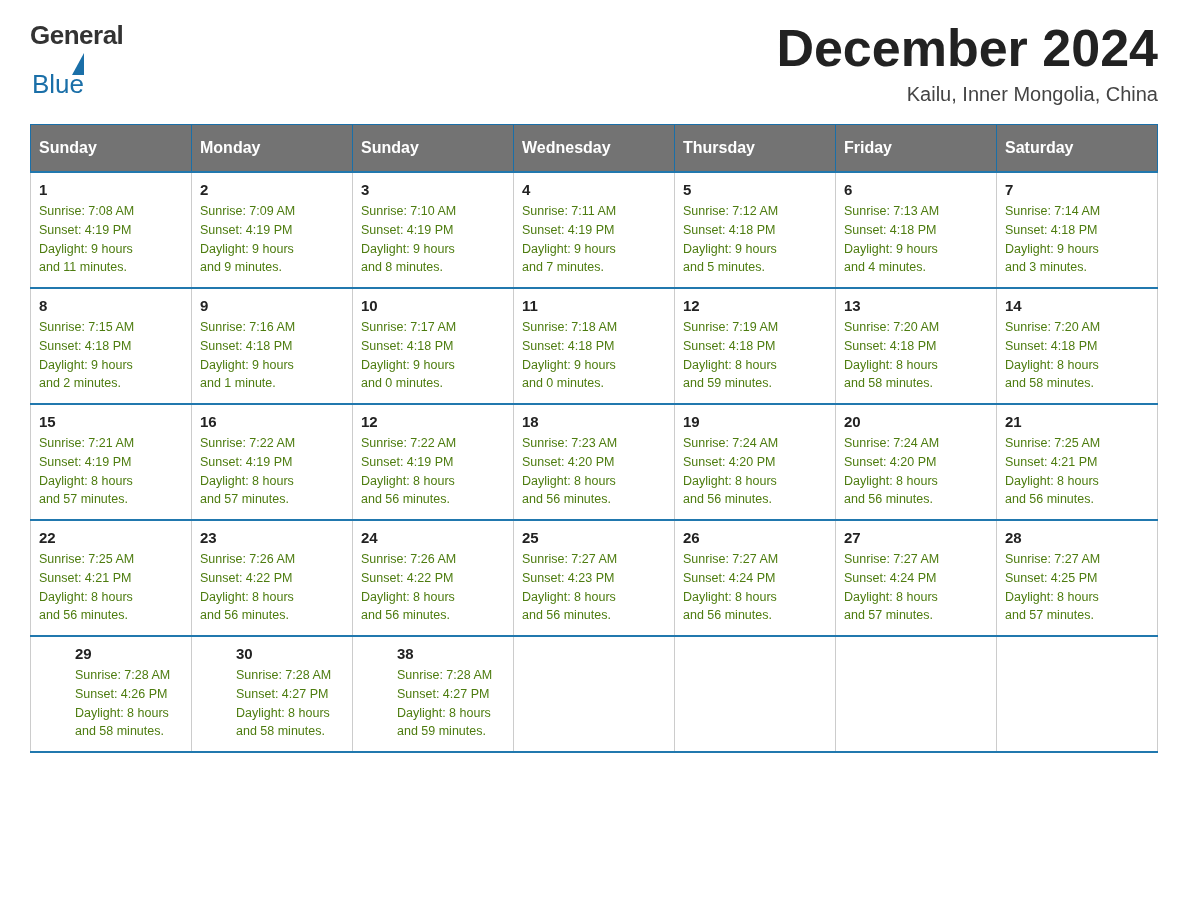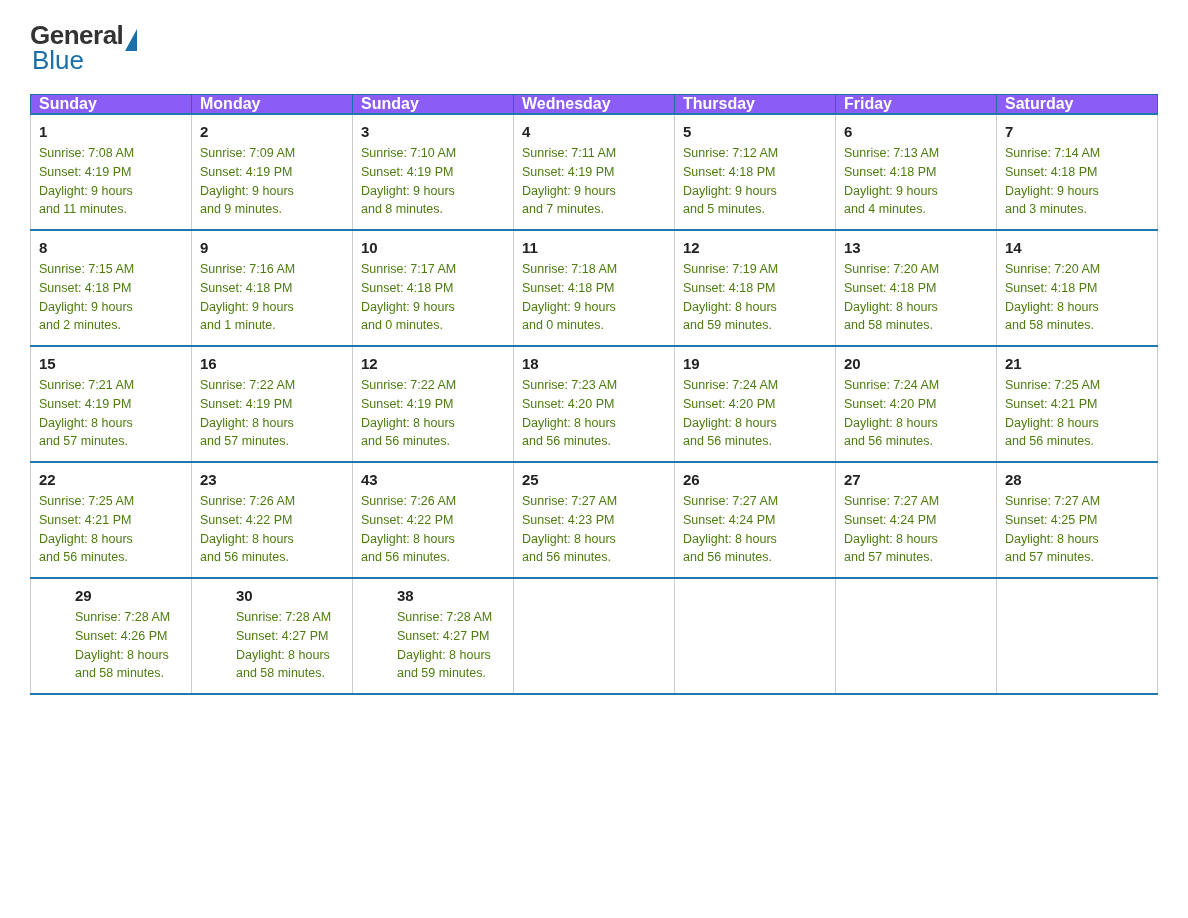--- a/index.html
+++ b/index.html
@@ -16,21 +16,22 @@
       align-items: flex-start;
       margin-bottom: 18px;
     }
     .logo {
       display: flex;
       flex-direction: column;
       align-items: flex-start;
     }
     .logo-top {
       display: flex;
-      align-items: flex-end;
+      align-items: center;
+      flex-direction: column;
     }
     .logo-general {
       font-size: 26px;
       font-weight: bold;
       color: #333;
       letter-spacing: -0.5px;
     }
     .logo-triangle {
       width: 0;
       height: 0;
@@ -59,25 +60,25 @@
       font-size: 20px;
       color: #444;
       margin-top: 6px;
     }
     table {
       width: 100%;
       border-collapse: collapse;
       table-layout: fixed;
     }
     thead tr th {
-      background-color: #8b5cf6;
+      background-color: #737373;
       color: #fff;
       font-size: 16px;
       font-weight: bold;
-      padding: 0 8px;
+      padding: 14px 8px;
       text-align: left;
       border: 1px solid #1a6fa8;
     }
     tbody tr td {
       vertical-align: top;
       padding: 8px 8px 10px 8px;
       font-size: 13px;
       color: #222;
       border: 1px solid #ccc;
       height: 110px;
@@ -109,20 +110,22 @@
 
 <div class="header">
   <div class="logo">
     <div class="logo-top">
       <span class="logo-general">General</span>
       <div class="logo-triangle"></div>
     </div>
     <span class="logo-bottom">Blue</span>
   </div>
   <div class="title-section">
+    <div class="calendar-title">December 2024</div>
+    <div class="calendar-subtitle">Kailu, Inner Mongolia, China</div>
   </div>
 </div>
 
 <table>
   <thead>
     <tr>
     <th>Sunday</th>
         <th>Monday</th>
         <th>Sunday</th>
         <th>Wednesday</th>
@@ -225,21 +228,21 @@
       <tr>
         <td class="row-divider">
           <span class="day-number">22</span>
           <div class="day-info">Sunrise: 7:25 AM<br>Sunset: 4:21 PM<br>Daylight: 8 hours<br>and 56 minutes.</div>
         </td>
         <td class="row-divider">
           <span class="day-number">23</span>
           <div class="day-info">Sunrise: 7:26 AM<br>Sunset: 4:22 PM<br>Daylight: 8 hours<br>and 56 minutes.</div>
         </td>
         <td class="row-divider">
-          <span class="day-number">43</span>
+          <span class="day-number">24</span>
           <div class="day-info">Sunrise: 7:26 AM<br>Sunset: 4:22 PM<br>Daylight: 8 hours<br>and 56 minutes.</div>
         </td>
         <td class="row-divider">
           <span class="day-number">25</span>
           <div class="day-info">Sunrise: 7:27 AM<br>Sunset: 4:23 PM<br>Daylight: 8 hours<br>and 56 minutes.</div>
         </td>
         <td class="row-divider">
           <span class="day-number">26</span>
           <div class="day-info">Sunrise: 7:27 AM<br>Sunset: 4:24 PM<br>Daylight: 8 hours<br>and 56 minutes.</div>
         </td>

